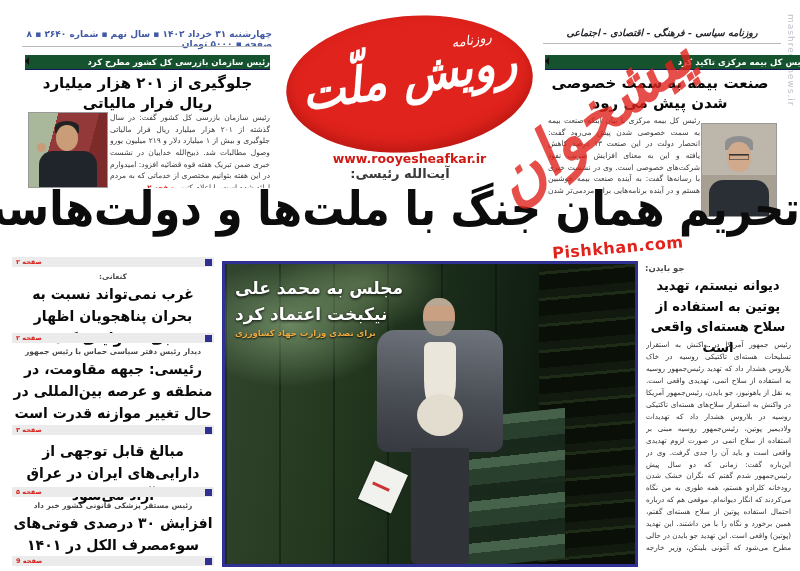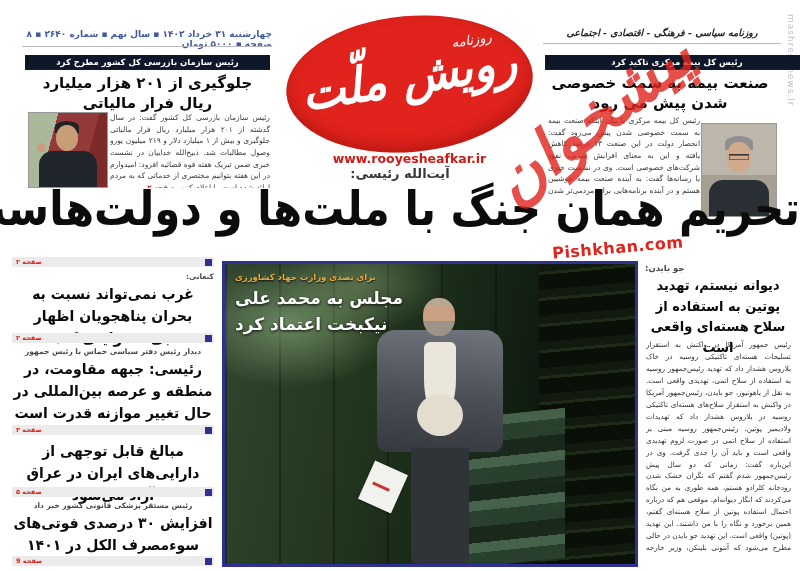--- a/index.html
+++ b/index.html
@@ -16,22 +16,22 @@
 
   
   #logo-ellipse{left:286px;top:16px;width:247px;height:136px;background:#e0231c;border-radius:50%;
       transform:rotate(-5deg);box-shadow:inset 0 -6px 14px rgba(120,0,0,.35);overflow:hidden;}
   #logo-sub{position:absolute;right:38px;top:22px;color:#fff;font-size:13px;font-style:italic;transform:rotate(-4deg);}
   #logo-title{position:absolute;left:0;right:0;top:34px;text-align:center;color:#fff;font-size:46px;
       font-weight:bold;font-style:italic;transform:rotate(-4deg) scaleY(1.05);}
   #website{left:286px;top:151px;width:247px;text-align:center;color:#cf1a14;font-weight:bold;font-size:12.5px;}
 
   
-  .kbar{position:absolute;height:14px;background:#0f172a;border-bottom:1px solid #14155e;color:#fff;
-        font-size:8.5px;line-height:14px;text-align:center;font-weight:bold;}
+  .kbar{position:absolute;height:14px;background:#14532d;border-bottom:1px solid #14155e;color:#fff;
+        font-size:8.5px;line-height:14px;font-weight:bold;}
   .kbar::before{content:"";position:absolute;left:-4px;top:2px;border:4px solid transparent;border-right-color:#111;}
   .tl-head{font-weight:bold;color:#090909;text-align:center;}
   .bodytxt{font-size:7.5px;line-height:1.55;color:#3a3a3a;text-align:justify;}
   .pref{color:#d8231e;font-weight:bold;font-size:7px;white-space:nowrap;}
 
   .miniphoto{position:absolute;border:1px solid #999;overflow:hidden;}
   
   #photo-left{left:28px;top:112px;width:78px;height:74px;
       background:linear-gradient(105deg,#a9b79b 0 30%,#93393a 30% 72%,#7d2a2a 72%);}
   #photo-left .face{position:absolute;left:27px;top:12px;width:22px;height:26px;background:#c99d78;border-radius:48%;}
@@ -149,21 +149,21 @@
   <div class="abs" id="script-watermark">پیشخوان</div>
   <div class="abs" id="watermark-url">Pishkhan.com</div>
 
   <div class="abs rtl" id="main-kicker">آیت‌الله رئیسی:</div>
   <div class="abs rtl" id="main-headline">تحریم همان جنگ با ملت‌ها و دولت‌هاست</div>
 
   <div class="pagebar" style="top:257px;">
     <span class="pb-label">صفحه ۲</span>
     <span class="pb-square"></span>
   </div>
-  <div class="lc-kicker rtl" style="top:272px;text-align:right;">کنعانی:</div>
+  <div class="lc-kicker rtl" style="top:272px;">کنعانی:</div>
   <div class="lc-head rtl" style="top:283px;">غرب نمی‌تواند نسبت به بحران پناهجویان اظهار بی‌مسئولیتی کند</div>
 
   <div class="pagebar" style="top:333px;">
     <span class="pb-label">صفحه ۲</span>
     <span class="pb-square"></span>
   </div>
   <div class="lc-kicker rtl" style="top:347px;">دیدار رئیس دفتر سیاسی حماس با رئیس جمهور</div>
   <div class="lc-head rtl" style="top:358px;">رئیسی: جبهه مقاومت، در منطقه و عرصه بین‌المللی در حال تغییر موازنه قدرت است</div>
 
   <div class="pagebar" style="top:425px;">
@@ -189,22 +189,22 @@
     <div id="cp-steps"></div>
     <div id="cp-man">
       <div class="jacket"></div>
       <div class="shirt"></div>
       <div class="belly"></div>
       <div class="legs"></div>
       <div class="head"></div>
       <div class="paper"></div>
     </div>
     <div id="cp-overlay">
+      <div id="cp-headline">مجلس به محمد علی نیکبخت اعتماد کرد</div>
       <div id="cp-kicker">برای تصدی وزارت جهاد کشاورزی</div>
-      <div id="cp-headline">مجلس به محمد علی نیکبخت اعتماد کرد</div>
     </div>
   </div>
 
   <div class="abs rtl" id="rc-kicker">جو بایدن:</div>
   <div class="abs rtl" id="rc-headline">دیوانه نیستم، تهدید پوتین به استفاده از سلاح هسته‌ای واقعی است</div>
   <div class="abs rtl" id="rc-body">
     <span>رئیس جمهور آمریکا در واکنش به استقرار تسلیحات هسته‌ای تاکتیکی روسیه در خاک بلاروس هشدار داد که تهدید رئیس‌جمهور روسیه به استفاده از سلاح اتمی، تهدیدی واقعی است. به نقل از یاهونیوز، جو بایدن، رئیس‌جمهور آمریکا در واکنش به استقرار سلاح‌های هسته‌ای تاکتیکی روسیه در بلاروس هشدار داد که تهدیدات ولادیمیر پوتین، رئیس‌جمهور روسیه مبنی بر استفاده از سلاح اتمی در صورت لزوم تهدیدی واقعی است و باید آن را جدی گرفت. وی در این‌باره گفت: زمانی که دو سال پیش رئیس‌جمهور شدم گفتم که نگران خشک شدن رودخانه کلرادو هستم، همه طوری به من نگاه می‌کردند که انگار دیوانه‌ام. موقعی هم که درباره احتمال استفاده پوتین از سلاح هسته‌ای گفتم، همین برخورد و نگاه را با من داشتند. این تهدید (پوتین) واقعی است. این تهدید جو بایدن در حالی مطرح می‌شود که آنتونی بلینکن، وزیر خارجه آمریکا روز جمعه در واکنش به استقرار نخستین محموله تسلیحات هسته‌ای تاکتیکی در بلاروس گفت هیچ نشانه‌ای مبنی بر قصد و تصمیم روسیه برای استفاده از تسلیحات هسته‌ای دیده نمی‌شود. پوتین، رئیس‌جمهور روسیه روز جمعه در مجمع بین‌المللی اقتصادی سن‌پترزبورگ تأیید کرد که اولین محموله کلاهک‌های هسته‌ای تاکتیکی روسیه در خاک بلاروس مستقر شده‌اند.</span>
     
   </div>
 

